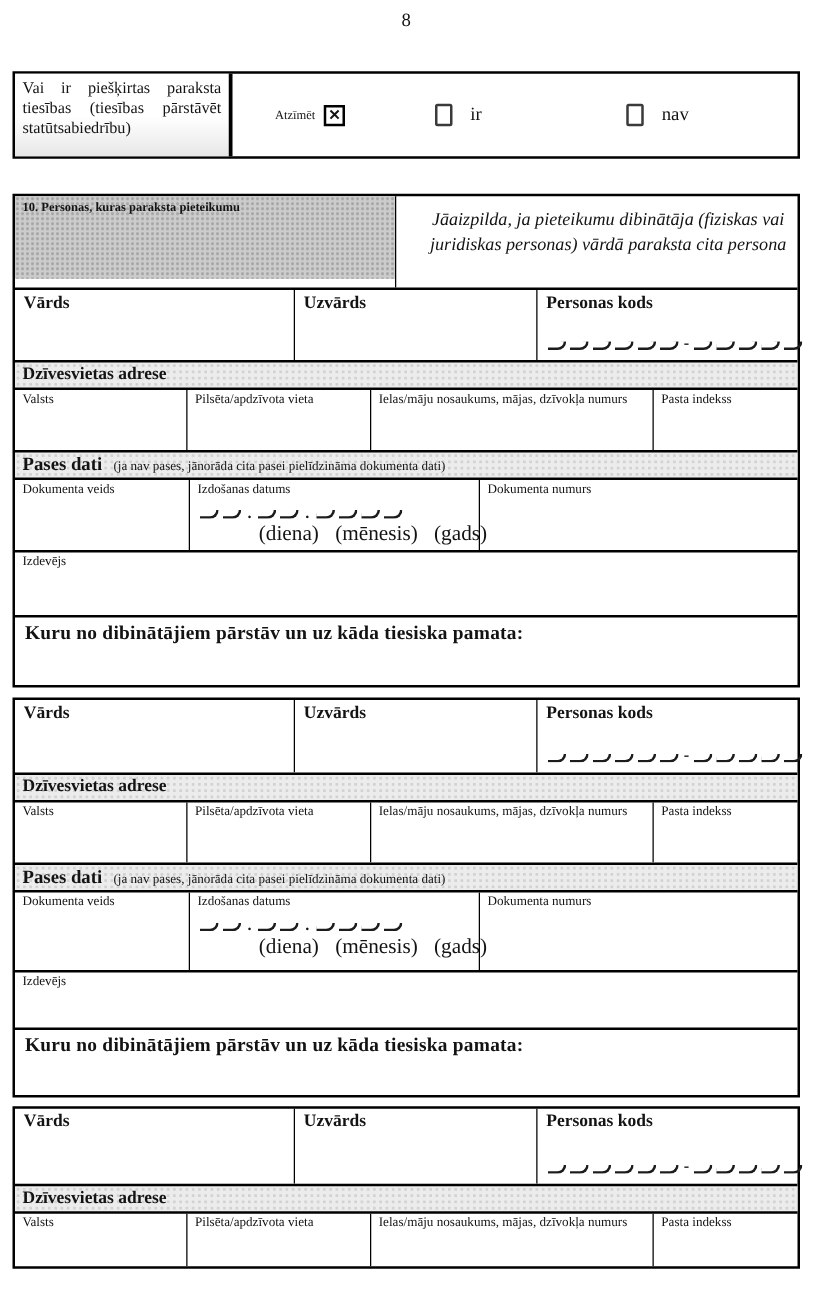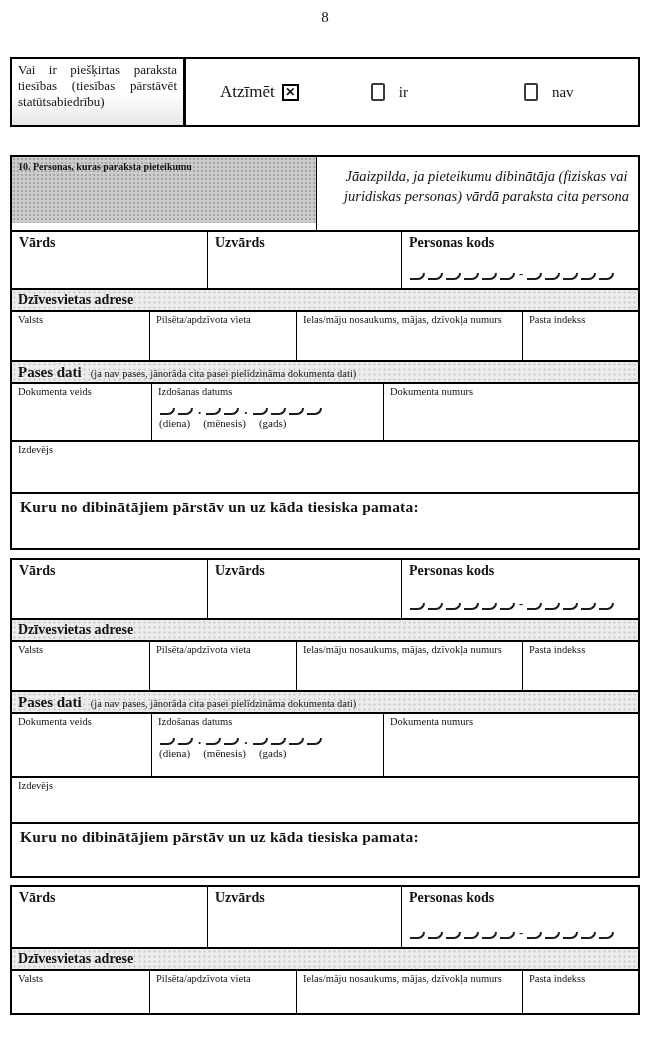--- a/index.html
+++ b/index.html
@@ -18,21 +18,21 @@
   
   .boxA { margin-top: 28px; height: 70px; border: 2px solid #000; display: flex; }
   .boxA-left {
     width: 174px; border-right: 3px solid #000;
     padding: 3px 6px 0 6px; font-size: 13px; line-height: 1.22;
     text-align: justify;
     background: linear-gradient(180deg, #ffffff 52%, #ededed 88%, #e6e6e6 100%);
   }
   .boxA-right { flex: 1; display: flex; align-items: center; }
   .atzimet-group { margin-left: 34px; display: flex; align-items: center; }
-  .atzimet-label { font-size: 17px; }
+  .atzimet-label { font-size: 10px; }
   .sample-box {
     width: 17px; height: 17px; border: 2px solid #000; margin-left: 7px;
     display: inline-flex; align-items: center; justify-content: center;
     font-weight: bold; font-size: 12px; line-height: 1;
   }
   .opt-group { display: flex; align-items: center; }
   .opt-ir  { margin-left: 72px; }
   .opt-nav { margin-left: 116px; }
   .cb { width: 14px; height: 18px; border: 2px solid #3a3a3a; border-radius: 2px; background: #fff; }
   .cb-label { font-size: 15px; margin-left: 14px; }
@@ -59,21 +59,21 @@
     background-image: radial-gradient(#a6a6a6 1px, rgba(0,0,0,0) 1.3px);
     background-size: 4px 4px;
     padding: 4px 6px 0 6px;
   }
   .head-title { font-weight: bold; font-size: 10px; line-height: 1.2; }
   .head-note { flex: 1; font-style: italic; font-size: 14.5px; line-height: 1.38; padding: 9px 8px 0 26px; text-align: center; }
 
   
   .r-name { height: 58px; }
   .fb3 .r-name { height: 60px; }
-  .c-vards { width: 196px; }
+  .c-vards { width: 224px; }
   .c-uzvards { width: 194px; }
   .code-guides { position: absolute; left: 8px; bottom: 8px; display: flex; align-items: flex-end; }
   .tickrow { display: inline-flex; align-items: flex-end; }
   .tick {
     display: inline-block; width: 15px; height: 7px;
     border-bottom: 2px solid #1c1c1c; border-right: 2px solid #1c1c1c;
     border-bottom-right-radius: 8px; margin-right: 3px;
   }
   .hyph { font-weight: bold; font-size: 13px; line-height: 9px; margin: 0 4px 2px 1px; }
 
@@ -95,21 +95,21 @@
   .c-pilseta { width: 147px; }
   .c-ielas { width: 226px; }
 
   
   .r-pass { height: 58px; }
   .fb2 .r-pass { height: 64px; }
   .c-doctype { width: 140px; }
   .c-issue { width: 232px; }
   .date-guides { display: flex; align-items: flex-end; padding-left: 8px; margin-top: 9px; }
   .dsep { font-weight: bold; font-size: 13px; line-height: 8px; margin: 0 5px 1px 2px; }
-  .date-labels { display: flex; gap: 13px; font-size: 11px; padding-left: 7px; margin-top: 2px; }
+  .date-labels { display: flex; gap: 13px; font-size: 17px; padding-left: 7px; margin-top: 2px; margin-left: 48px; }
 
   
   .r-izd { height: 52px; display: block; }
   .fb2 .r-izd { height: 46px; }
   .r-kuru { height: 56px; display: block; padding: 4px 8px 0 8px; }
   .fb2 .r-kuru { height: 54px; }
   .kuru-text { font-weight: bold; font-size: 15.5px; letter-spacing: 0.2px; }
 </style>
 </head>
 <body>

